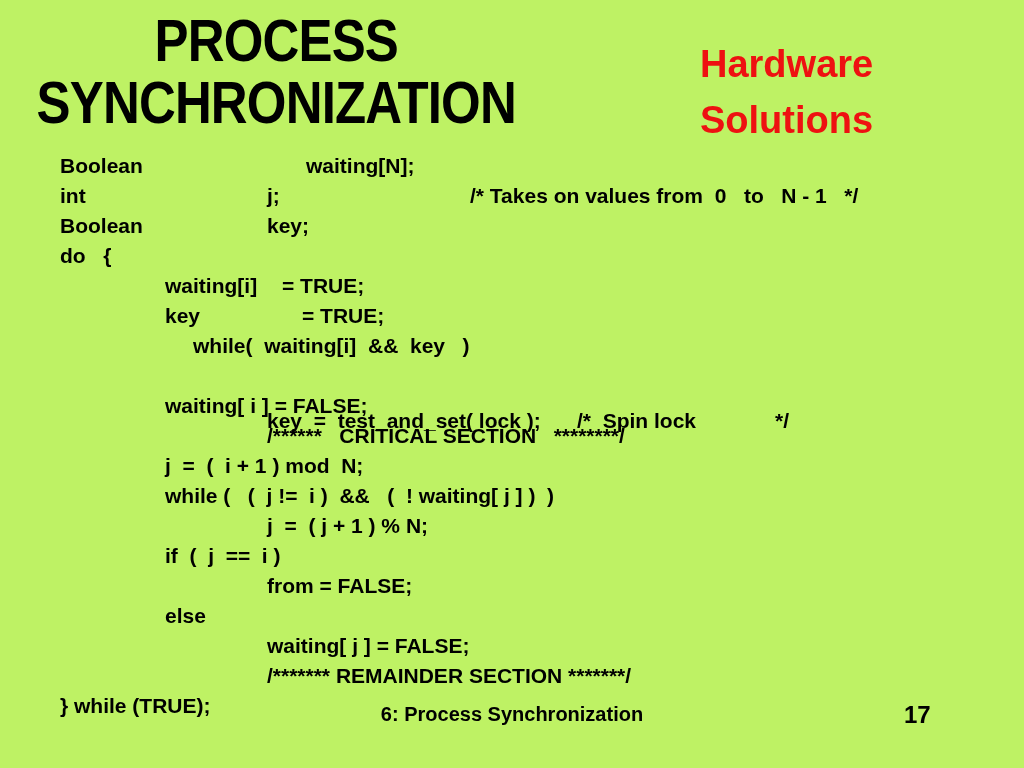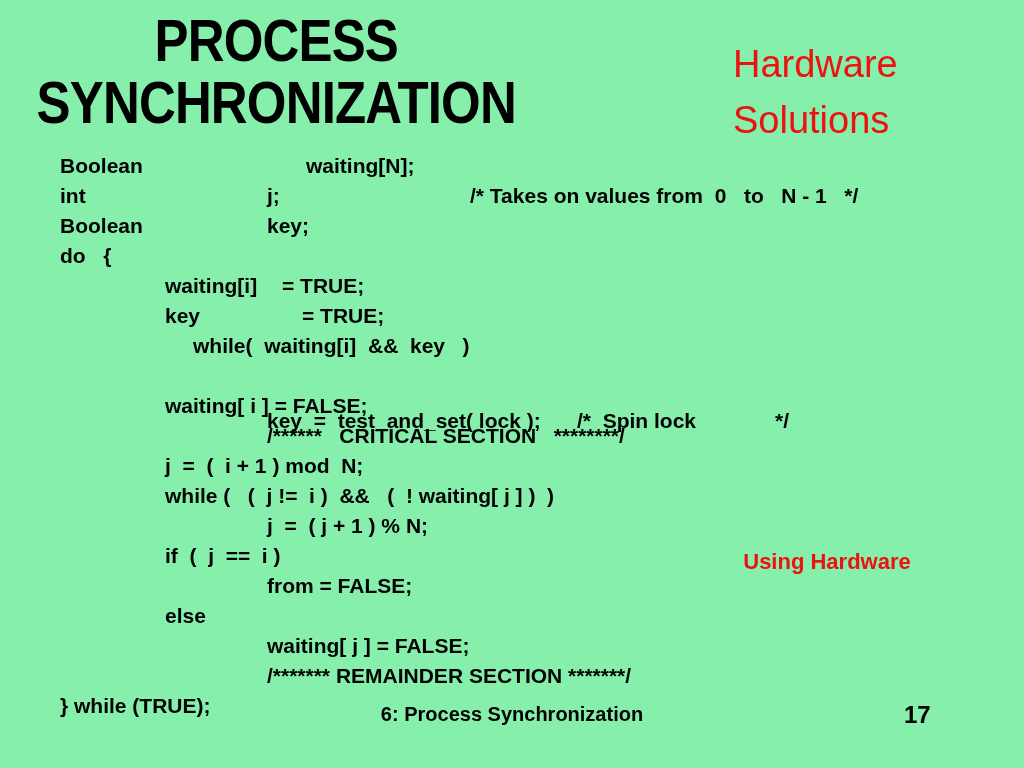--- a/index.html
+++ b/index.html
@@ -10,21 +10,21 @@
     width: 1024px;
     height: 768px;
     overflow: hidden;
     background: #ffffff;
     font-family: "Liberation Sans", "DejaVu Sans", sans-serif;
   }
   .slide {
     position: relative;
     width: 1024px;
     height: 768px;
-    background: #86efac;
+    background: #bef264;
   }
   .title {
     position: absolute;
     left: 0;
     top: 10px;
     width: 650px;
     text-align: center;
     font-size: 60px;
     line-height: 62px;
     font-weight: bold;
@@ -33,23 +33,22 @@
     transform: scaleX(0.85);
     transform-origin: top left;
     white-space: nowrap;
   }
   .subtitle {
     position: absolute;
     left: 700px;
     top: 36px;
     font-size: 38px;
     line-height: 56px;
-    font-weight: normal;
+    font-weight: bold;
     white-space: nowrap;
-    margin-left: 33px;
   }
   .code {
     position: absolute;
     left: 0;
     top: 0;
     width: 1024px;
     height: 768px;
   }
   .code-line {
     position: absolute;
@@ -173,20 +172,19 @@
       </div>
       <div class="code-line" style="top: 661px;">
         <span class="code-seg" style="left: 267px;">/******* REMAINDER SECTION *******/</span>
       </div>
       <div class="code-line" style="top: 691px;">
         <span class="code-seg" style="left: 60px;">} while (TRUE);</span>
       </div>
     </div>
 
   <div class="annotation" style="color: rgb(238, 17, 17);">
-    <div>Using Hardware</div>
   </div>
 
   <div class="footer">6: Process Synchronization</div>
 
   <div class="page-number">17</div>
 
 </div>
 
 </body></html>

